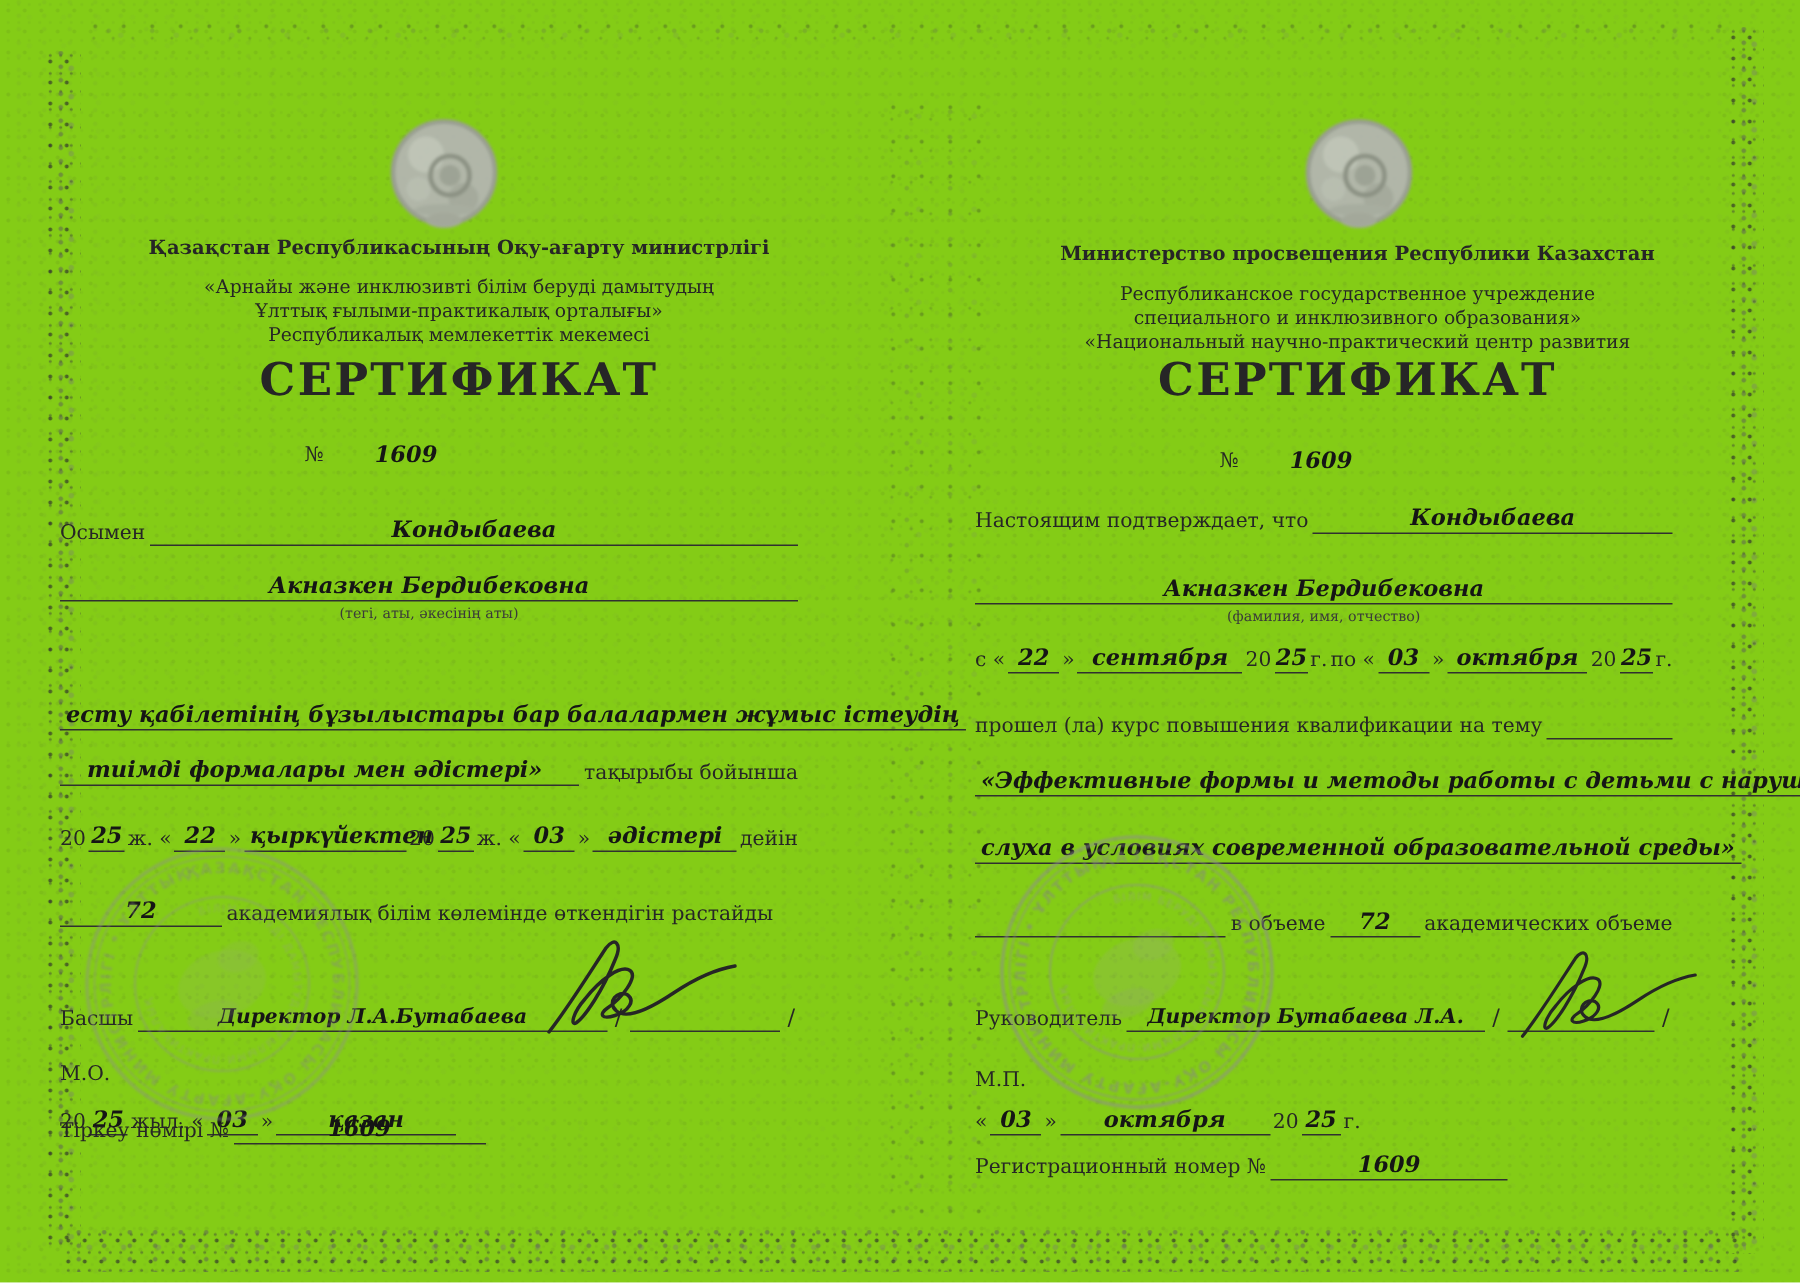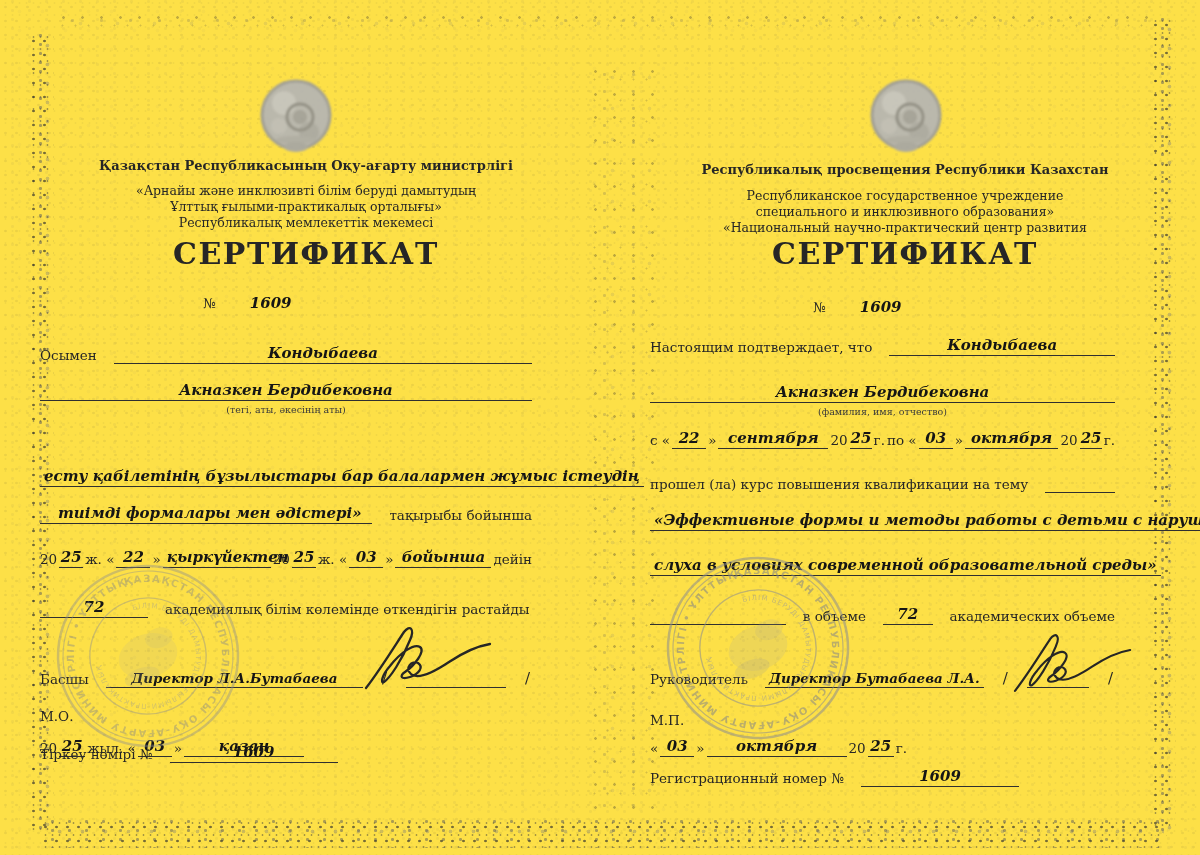--- a/index.html
+++ b/index.html
@@ -1,16 +1,16 @@
 <!DOCTYPE html>
 <html><head>
 <meta charset="utf-8">
 <style>
   html,body{margin:0;padding:0;background:#ffffff;}
-  .page{position:relative;width:1200px;height:855px;background:#fde047;overflow:hidden;
+  .page{position:relative;width:1200px;height:855px;background:#84cc16;overflow:hidden;
         font-family:"DejaVu Serif", serif;color:#262626;}
   
   .speckle{position:absolute;pointer-events:none;
     background-image:
       radial-gradient(circle, rgba(45,45,45,.65) 0 1px, transparent 1.6px),
       radial-gradient(circle, rgba(90,90,90,.5) 0 1.2px, transparent 1.9px),
       radial-gradient(circle, rgba(60,60,60,.45) 0 .8px, transparent 1.2px),
       radial-gradient(circle, rgba(120,120,120,.35) 0 1.5px, transparent 2.2px);
     background-size:11px 14px,17px 9px,7px 12px,23px 19px;
     background-position:0 0,4px 6px,2px 9px,8px 2px;}
@@ -25,21 +25,21 @@
   
   .cert{position:absolute;top:30px;height:800px;}
   .cert-left{left:40px;width:492px;}
   .cert-right{left:650px;width:465px;}
   .hdr{position:absolute;left:0;right:0;text-align:center;}
   .cert-left .hdr{left:40px;}
   .cert-right .hdr{left:45px;}
   .ministry{font-size:13px;font-weight:bold;}
   .org{font-size:12.5px;font-weight:normal;line-height:16px;}
   .title{font-size:30px;font-weight:bold;letter-spacing:1.5px;}
-  .row{position:absolute;left:0;right:0;display:flex;align-items:flex-end;gap:17px;}
+  .row{position:absolute;left:0;right:0;display:flex;align-items:flex-end;gap:3px;}
   .print{font-size:13.5px;color:#262626;white-space:nowrap;padding-bottom:1px;}
   .hand{font-weight:bold;font-style:italic;font-size:15px;color:#151515;white-space:nowrap;}
   .blank{border-bottom:1.3px solid #303030;text-align:center;padding:0 4px 1px;}
   .fx{flex:1;}
   .hint{position:absolute;left:0;right:0;text-align:center;font-size:9.5px;color:#3a3a3a;}
   .slash{font-size:15px;padding:0 2px 1px;}
   
   .emblem{position:absolute;top:48px;left:217px;filter:blur(1.1px);opacity:.92;}
   
   .stamp{position:absolute;filter:blur(.6px);pointer-events:none;}
@@ -120,21 +120,21 @@
       <span class="blank hand" style="width:22px;padding:0 1px 1px">25</span>
       <span class="print">ж. «</span>
       <span class="blank hand" style="width:26px">22</span>
       <span class="print">»</span>
       <span class="blank hand" style="width:100px">қыркүйектен</span>
       <span class="print">20</span>
       <span class="blank hand" style="width:22px;padding:0 1px 1px">25</span>
       <span class="print">ж. «</span>
       <span class="blank hand" style="width:26px">03</span>
       <span class="print">»</span>
-      <span class="blank hand fx">бойынша</span>
+      <span class="blank hand fx">әдістері</span>
       <span class="print">дейін</span>
     </div>
 
     <div class="row" style="top:560px;height:28px">
       <span class="blank hand" style="width:100px">72</span>
       <span class="print">академиялық білім көлемінде өткендігін растайды</span>
     </div>
 
     <div class="row" style="top:630px;height:28px">
       <span class="print">Басшы</span>
@@ -189,21 +189,21 @@
       <circle cx="27" cy="25" r="12" fill="#c4c4c4"></circle>
       <circle cx="52" cy="54" r="10" fill="#a8a8a8"></circle>
       <circle cx="22" cy="48" r="8" fill="#bdbdbd"></circle>
       <circle cx="39" cy="37" r="34" fill="none" stroke="#9b9b9b" stroke-width="3"></circle>
       <circle cx="43" cy="39" r="13" fill="none" stroke="#8d8d8d" stroke-width="3"></circle>
       <circle cx="43" cy="39" r="7" fill="#a0a0a0"></circle>
       <ellipse cx="39" cy="62" rx="20" ry="4" fill="#ababab"></ellipse>
       <ellipse cx="39" cy="69" rx="12" ry="5" fill="#a6a6a6"></ellipse>
     </svg>
 
-    <div class="hdr ministry" style="top:132px">Республикалық просвещения Республики Казахстан</div>
+    <div class="hdr ministry" style="top:132px">Министерство просвещения Республики Казахстан</div>
 
     <div class="hdr org" style="top:158px">
       <div>Республиканское государственное учреждение</div>
       <div>специального и инклюзивного образования»</div>
       <div>«Национальный научно-практический центр развития</div>
     </div>
 
     <div class="hdr title" style="top:206px">СЕРТИФИКАТ</div>
 
     <div class="row" style="top:268px;left:163px;right:auto;gap:34px">

